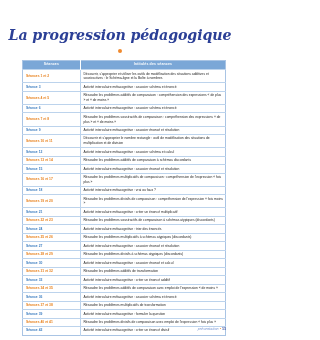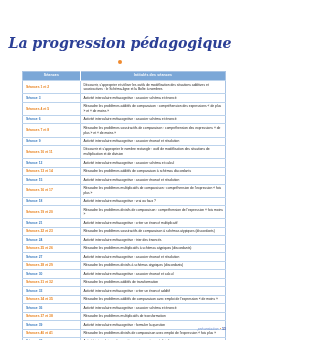--- a/index.html
+++ b/index.html
@@ -28,21 +28,21 @@
     padding-top: 28px;
     text-align: center;
   }
   .page-title {
     font-family: "DejaVu Serif", serif;
     font-style: italic;
     font-weight: bold;
     font-size: 14.2px;
     letter-spacing: -0.1px;
     color: #2b3f96;
-    margin: 8px;
+    margin: 0;
     line-height: 1.1;
     white-space: nowrap;
   }
   .title-ornament {
     margin: 5px auto 0 auto;
     width: 4px;
     height: 4px;
     border-radius: 50%;
     background: #f08a2e;
   }

